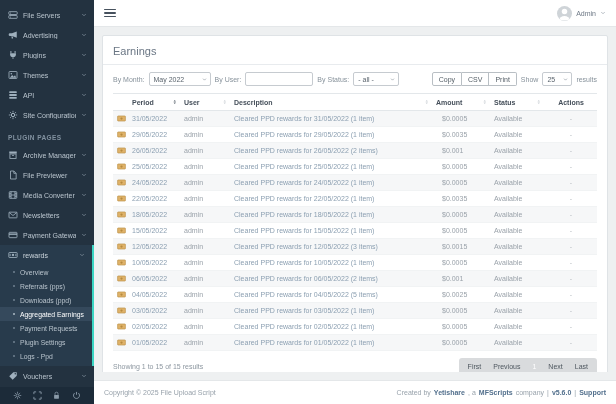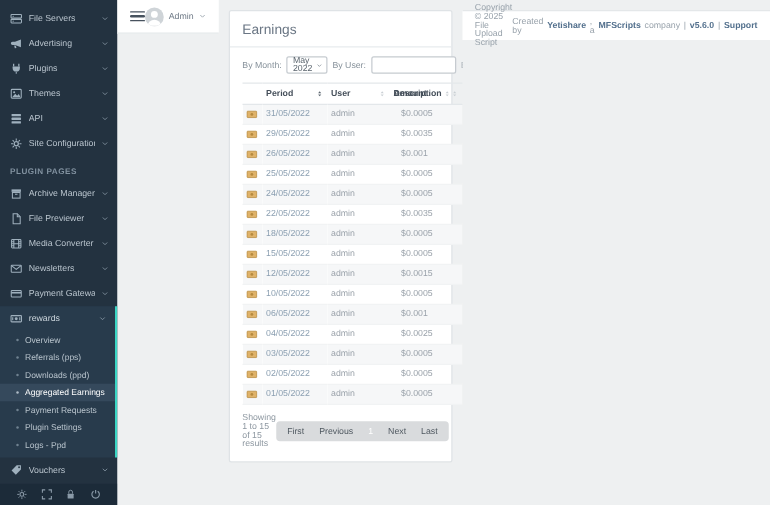--- a/index.html
+++ b/index.html
@@ -19,21 +19,21 @@
   .menu-subitem { height:14px; display:flex; align-items:center; gap:5px; padding-left:13px; font-size:6.8px; color:#b9c4cd; cursor:pointer; }
   .menu-subitem .dot { width:2px; height:2px; border-radius:50%; background:#6f8290; flex:0 0 2px; }
   .menu-subitem.active { background:#35495c; color:#ffffff; }
   .menu-subitem.active .dot { background:#aebbc6; }
   .sidebar-footer { height:17px; background:#1c2b39; display:flex; align-items:center; justify-content:space-around; padding:0 8px; }
   .sf-btn { width:9px; height:9px; color:#8a9aa8; cursor:pointer; }
 
   .ic { width:100%; height:100%; display:block; }
 
   
-  .main { flex:1; min-width:0; display:flex; flex-direction:row; background:#eef0f1; }
+  .main { flex:1; min-width:0; display:flex; flex-direction:column; background:#eef0f1; }
   .topbar { height:27px; background:#fff; border-bottom:1px solid #e4e7e9; display:flex; align-items:center; padding:0 10px; flex:0 0 27px; }
   .hamburger { width:12px; display:flex; flex-direction:column; gap:2px; cursor:pointer; }
   .hamburger span { height:1.5px; background:#47525e; border-radius:1px; }
   .user-menu { margin-left:auto; display:flex; align-items:center; gap:4px; cursor:pointer; }
   .avatar { width:15px; height:15px; border-radius:50%; background:#cfd4d8; overflow:hidden; display:block; }
   .user-name { font-size:7px; color:#6d7885; }
   .user-caret { width:6px; height:6px; color:#98a2ac; }
 
   .content { flex:1; padding:8px 8px 0 8px; overflow:hidden; }
   .card { background:#fff; border:1px solid #dfe3e6; border-radius:2px; padding:8px 10px 10px 10px; }

